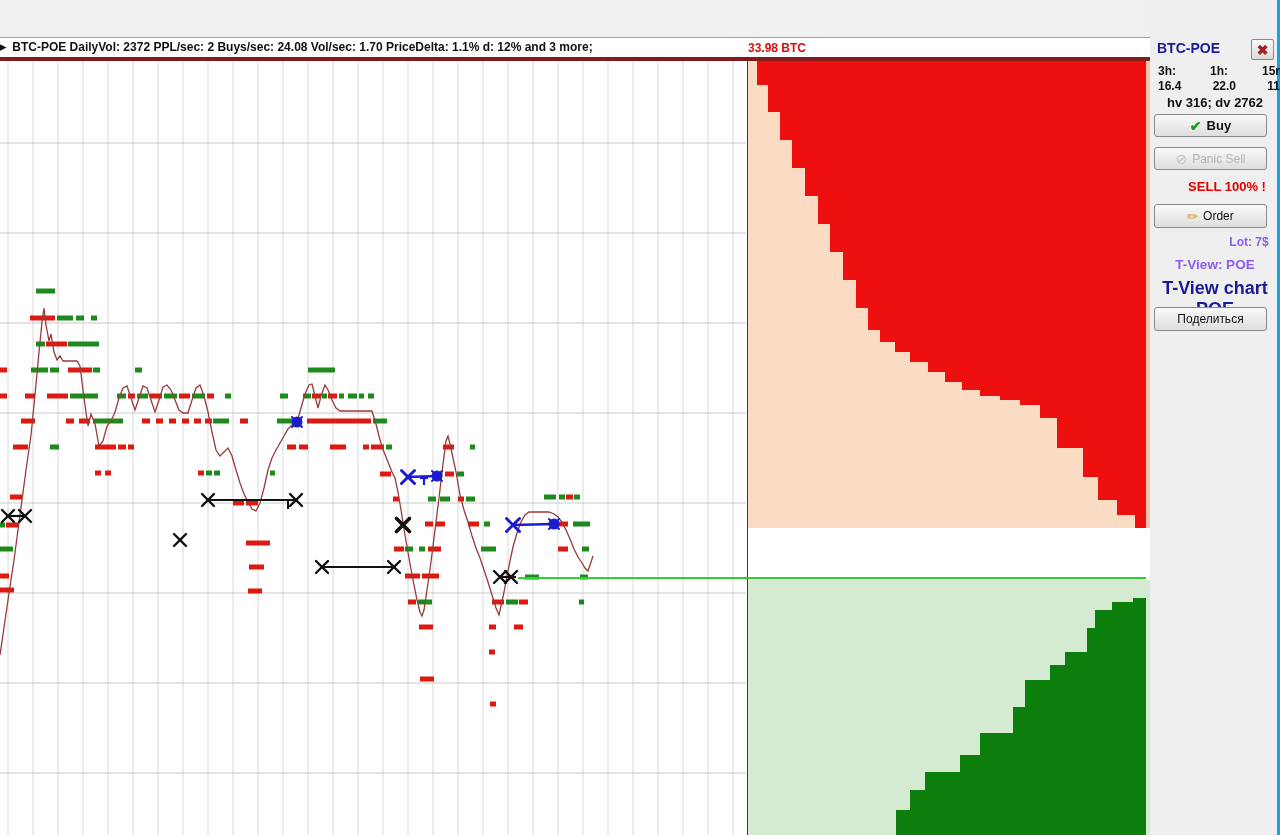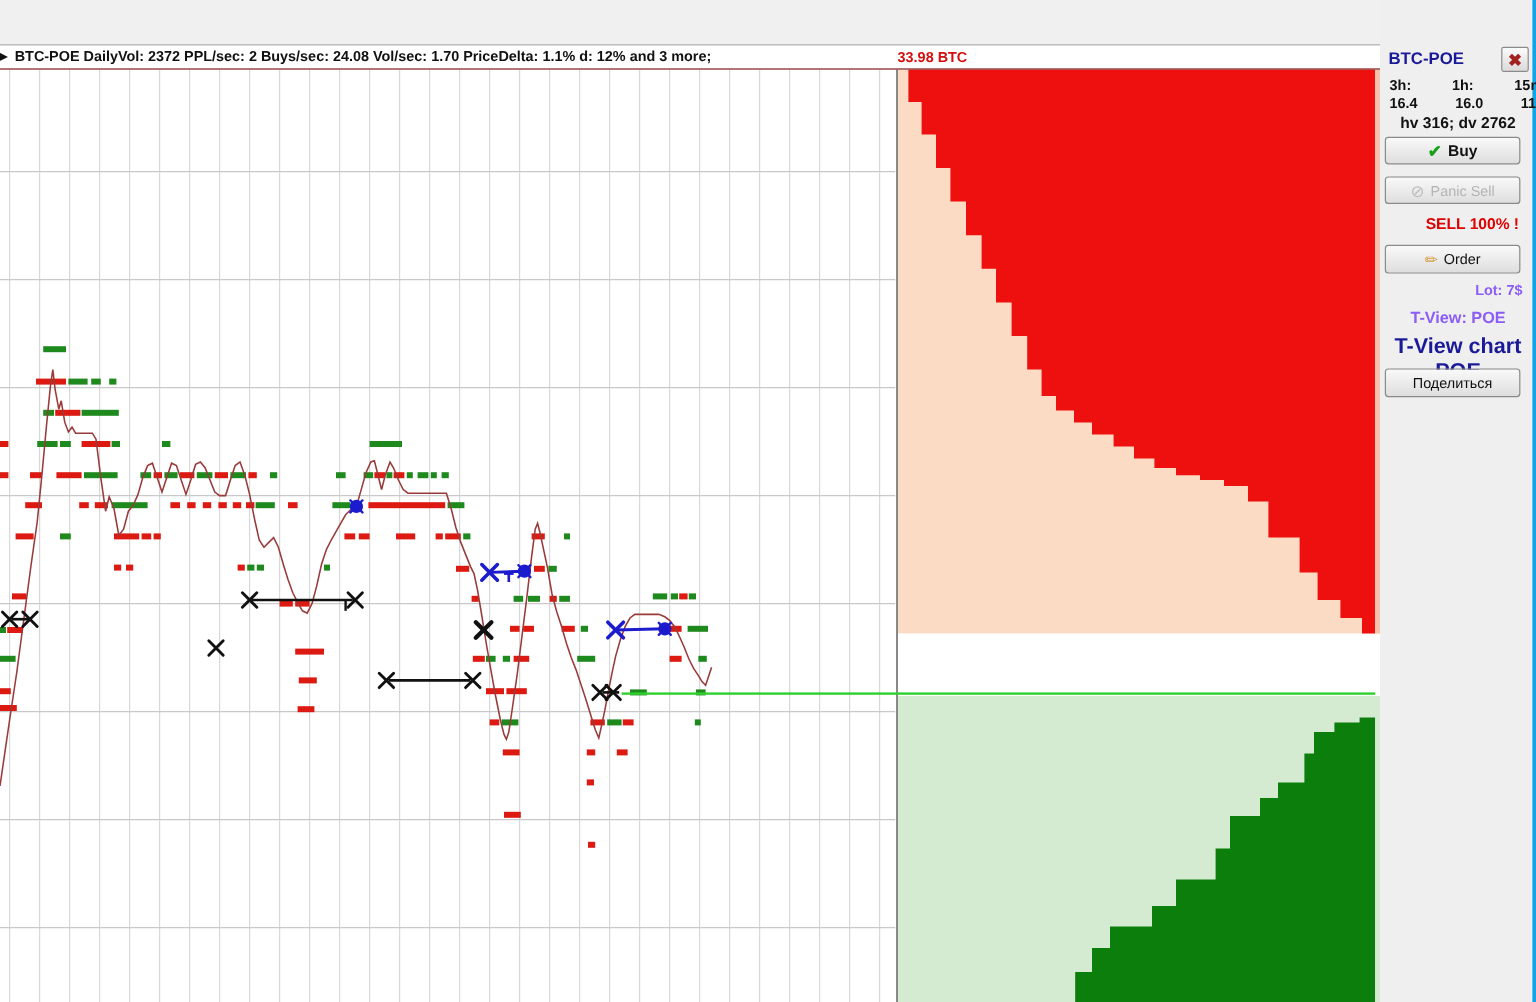--- a/index.html
+++ b/index.html
@@ -1,21 +1,21 @@
 <!DOCTYPE html>
 <html><head>
 <meta charset="utf-8">
 <style>
   html,body{margin:0;padding:0;}
   body{width:1280px;height:835px;position:relative;overflow:hidden;background:#ffffff;
        font-family:"Liberation Sans",sans-serif;}
   .topstrip{position:absolute;left:0;top:0;width:1280px;height:37px;background:#f0f0f0;
             border-bottom:1px solid #9e9e9e;z-index:4;}
   .titlebar{position:absolute;left:0;top:38px;width:1150px;height:19px;background:#ffffff;
-            border-bottom:1px solid #7f1d1d;z-index:4;}
+            border-bottom:4px solid #7f1d1d;z-index:4;}
   .titlebar .tickerline{position:absolute;left:-3px;top:2px;font-size:12px;font-weight:bold;
             color:#111;white-space:nowrap;letter-spacing:0px;}
   .asklabel{position:absolute;left:748px;top:3px;font-size:12px;font-weight:bold;color:#d40f0f;z-index:5;}
   #chart-wrap{position:absolute;left:0;top:0;width:747px;height:835px;z-index:1;}
   #depth-wrap{position:absolute;left:748px;top:57px;width:402px;height:778px;z-index:1;}
   .axis-right{position:absolute;left:747px;top:57px;width:1px;height:778px;background:#3c3c3c;z-index:2;}
   #price-green-line{position:absolute;height:2px;z-index:3;}
   .panel{position:absolute;left:1150px;top:0;width:130px;height:835px;background:#efefef;
          border-right:3px solid #0ea5e9;box-sizing:border-box;z-index:5;}
   .panel-salmon-edge{position:absolute;left:1146px;top:57px;width:4px;height:471px;background:#f6c4ad;z-index:2;}
@@ -285,21 +285,21 @@
   <div class="closebtn">
     <span>✖</span>
   </div>
   <div class="tfrow">
     <span>3h:</span>
     <span>1h:</span>
     <span>15m:</span>
   </div>
   <div class="tfrow tfvals">
     <span>16.4</span>
-    <span>16.0</span>
+    <span>22.0</span>
     <span>11.8</span>
   </div>
   <div class="hvdv">hv 316; dv 2762</div>
   <div class="btn btn-buy">
     <span class="chk">✔</span>
     <span>Buy</span>
   </div>
   <div class="btn btn-panic">
     <span class="noicon">⊘</span>
     <span>Panic Sell</span>

